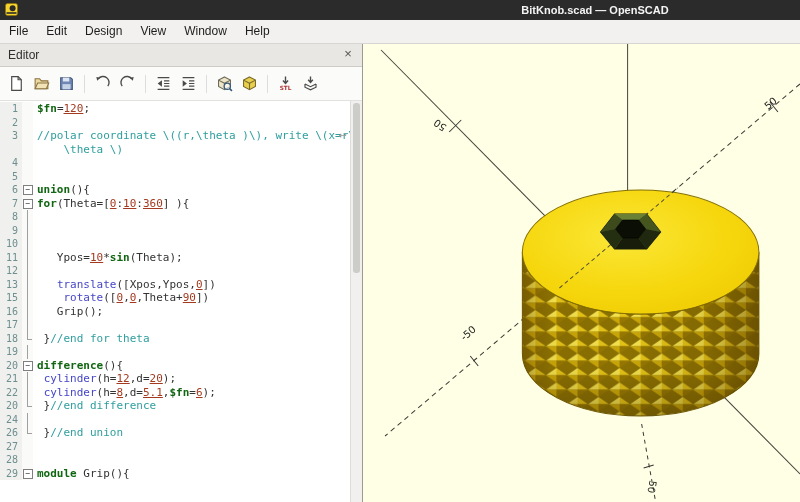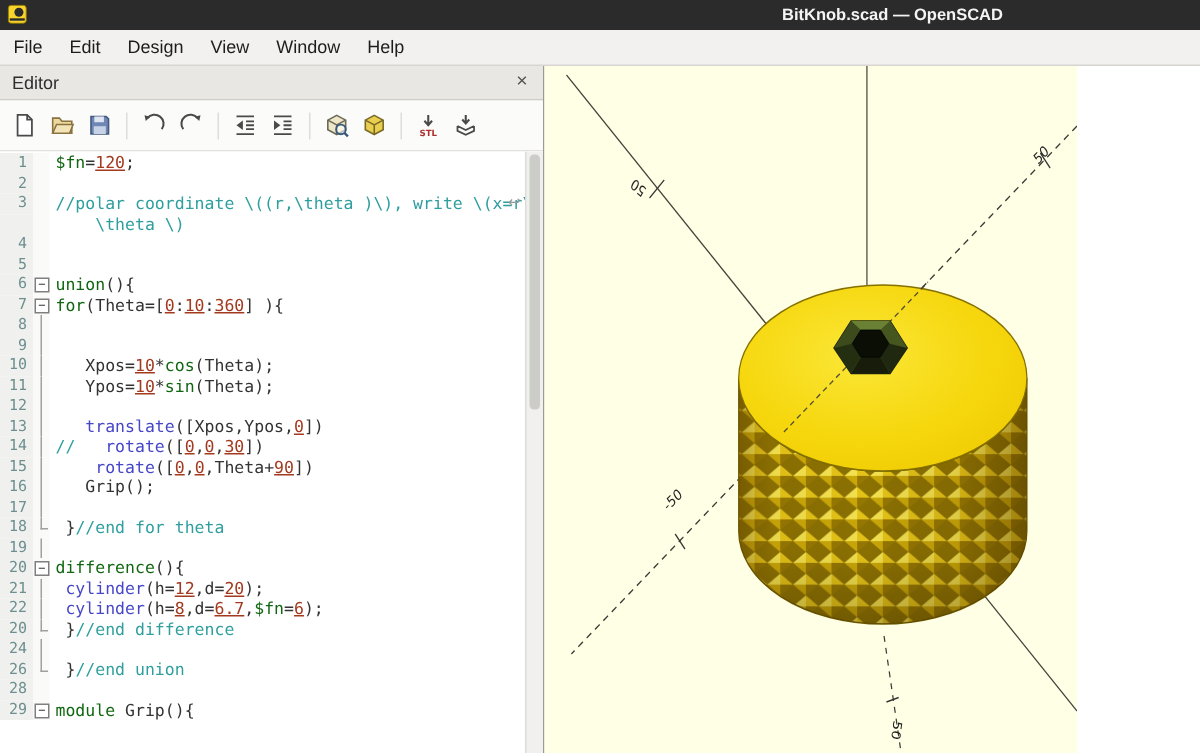--- a/index.html
+++ b/index.html
@@ -5,39 +5,39 @@
   html,body{margin:0;padding:0;background:#888;}
   .app{position:relative;width:800px;height:502px;overflow:hidden;font-family:"Liberation Sans",sans-serif;background:#fff;user-select:none;}
   
   .titlebar{position:absolute;left:0;top:0;width:800px;height:20px;background:#2b2b2b;color:#fff;}
   .titlebar .appicon{position:absolute;left:5px;top:3px;width:13px;height:13px;}
   .titlebar .wtitle{position:absolute;left:390px;top:0;width:410px;height:20px;line-height:20px;text-align:center;font-size:11px;font-weight:bold;color:#f4f4f4;}
   
   .menubar{position:absolute;left:0;top:20px;width:800px;height:23px;background:#f2f1ef;border-bottom:1px solid #d8d6d2;line-height:23px;font-size:12px;color:#1d1d1d;}
   .mitem{display:inline-block;padding:0 9px;height:23px;cursor:default;}
   
-  .content{position:absolute;left:0;top:44px;width:718px;height:458px;display:flex;}
+  .content{position:absolute;left:0;top:44px;width:800px;height:458px;display:flex;}
   .editor-panel{width:363px;flex:none;display:flex;flex-direction:column;background:#fff;border-right:1px solid #9c9a96;box-sizing:border-box;}
   .panel-header{height:22px;flex:none;background:#e9e7e3;border-bottom:1px solid #cfccc7;display:flex;align-items:center;font-size:12px;color:#2e2e2e;padding:0 6px 0 8px;}
   .panel-header .spacer{flex:1;}
   .close-btn{width:16px;height:16px;line-height:14px;text-align:center;font-size:13px;color:#555;cursor:default;}
   .toolbar{height:33px;flex:none;background:#fbfbfa;border-bottom:1px solid #e2e1de;display:flex;align-items:center;padding-left:5px;gap:2px;}
   .tbtn{width:23px;height:23px;display:flex;align-items:center;justify-content:center;border-radius:2px;}
   .tsep{width:1px;height:18px;background:#ddd;margin:0 4px;flex:none;}
   
   .code-wrap{flex:1;display:flex;overflow:hidden;background:#fff;}
   .code-scroll{flex:1;overflow:hidden;padding-top:1px;font-family:"DejaVu Sans Mono","Liberation Mono",monospace;font-size:11px;}
   .crow{display:flex;height:13.5px;line-height:13.5px;white-space:pre;position:relative;}
   .lnum{width:18px;flex:none;text-align:right;padding-right:4px;background:#f0f0ee;color:#6d8f8f;font-size:10px;}
   .fold{width:11px;flex:none;position:relative;background:#fafaf8;}
   .f-line::before{content:"";position:absolute;left:5px;top:0;bottom:0;border-left:1px solid #a0a0a0;}
   .f-end::before{content:"";position:absolute;left:5px;top:0;height:7px;width:4px;border-left:1px solid #a0a0a0;border-bottom:1px solid #a0a0a0;}
   .fbox{position:absolute;left:1px;top:2px;width:8px;height:8px;border:1px solid #7f7f7f;background:#fff;font-size:8px;line-height:7px;text-align:center;color:#333;}
   .ltext{padding-left:4px;color:#333;}
-  .ltext .kw{color:#116611;}
+  .ltext .kw{color:#116611;font-weight:bold;}
   .ltext .fn{color:#4646c8;}
   .ltext .num{color:#a33a1f;text-decoration:underline;}
   .ltext .cmt{color:#2f9e9e;}
   .wrapmark{position:absolute;right:3px;top:0;color:#999;font-family:"DejaVu Sans",sans-serif;font-size:10px;}
   .vscrollbar{width:11px;flex:none;background:#f1f0ee;border-left:1px solid #dddcd9;position:relative;}
   .vthumb{position:absolute;left:2px;top:2px;width:7px;height:170px;background:#ccccc8;border-radius:3px;}
   
   .viewport{flex:1;position:relative;background:#FFFFE5;}
   .viewport svg{display:block;width:100%;height:100%;}
 </style>
@@ -147,36 +147,36 @@
             <div class="crow"><span class="lnum">1</span><span class="fold"></span><span class="ltext"><span class="kw">$fn</span><span>=</span><span class="num">120</span><span>;</span></span></div>
             <div class="crow"><span class="lnum">2</span><span class="fold"></span><span class="ltext"></span></div>
             <div class="crow"><span class="lnum">3</span><span class="fold"></span><span class="ltext"><span class="cmt">//polar coordinate \((r,\theta )\), write \(x=r\cos \theta \) and \(y=r\sin</span></span><span class="wrapmark">↩</span></div>
             <div class="crow"><span class="lnum"></span><span class="fold"></span><span class="ltext"><span class="cmt">    \theta \)</span></span></div>
             <div class="crow"><span class="lnum">4</span><span class="fold"></span><span class="ltext"></span></div>
             <div class="crow"><span class="lnum">5</span><span class="fold"></span><span class="ltext"></span></div>
             <div class="crow"><span class="lnum">6</span><span class="fold"><span class="fbox">−</span></span><span class="ltext"><span class="kw">union</span><span>(){</span></span></div>
             <div class="crow"><span class="lnum">7</span><span class="fold"><span class="fbox">−</span></span><span class="ltext"><span class="kw">for</span><span>(Theta=[</span><span class="num">0</span><span>:</span><span class="num">10</span><span>:</span><span class="num">360</span><span>] ){</span></span></div>
             <div class="crow"><span class="lnum">8</span><span class="fold f-line"></span><span class="ltext"></span></div>
             <div class="crow"><span class="lnum">9</span><span class="fold f-line"></span><span class="ltext"></span></div>
-            <div class="crow"><span class="lnum">10</span><span class="fold f-line"></span><span class="ltext"><span>   Xpos=</span><span class="num">10</span><span>*</span><span class="kw">cos</span><span>(Theta);</span></span></div>
+            <div class="crow"><span class="lnum">10</span><span class="fold f-line"></span></div>
             <div class="crow"><span class="lnum">11</span><span class="fold f-line"></span><span class="ltext"><span>   Ypos=</span><span class="num">10</span><span>*</span><span class="kw">sin</span><span>(Theta);</span></span></div>
             <div class="crow"><span class="lnum">12</span><span class="fold f-line"></span><span class="ltext"></span></div>
             <div class="crow"><span class="lnum">13</span><span class="fold f-line"></span><span class="ltext"><span>   </span><span class="fn">translate</span><span>([Xpos,Ypos,</span><span class="num">0</span><span>])</span></span></div>
-            <div class="crow"><span class="lnum">14</span><span class="fold f-line"></span><span class="ltext"><span class="cmt">//</span><span>   </span><span class="fn">rotate</span><span>([</span><span class="num">0</span><span>,</span><span class="num">0</span><span>,</span><span class="num">30</span><span>])</span></span></div>
             <div class="crow"><span class="lnum">15</span><span class="fold f-line"></span><span class="ltext"><span>    </span><span class="fn">rotate</span><span>([</span><span class="num">0</span><span>,</span><span class="num">0</span><span>,Theta+</span><span class="num">90</span><span>])</span></span></div>
             <div class="crow"><span class="lnum">16</span><span class="fold f-line"></span><span class="ltext"><span>   Grip();</span></span></div>
             <div class="crow"><span class="lnum">17</span><span class="fold f-line"></span><span class="ltext"></span></div>
             <div class="crow"><span class="lnum">18</span><span class="fold f-end"></span><span class="ltext"><span> }</span><span class="cmt">//end for theta</span></span></div>
             <div class="crow"><span class="lnum">19</span><span class="fold f-line"></span><span class="ltext"></span></div>
             <div class="crow"><span class="lnum">20</span><span class="fold"><span class="fbox">−</span></span><span class="ltext"><span class="kw">difference</span><span>(){</span></span></div>
             <div class="crow"><span class="lnum">21</span><span class="fold f-line"></span><span class="ltext"><span> </span><span class="fn">cylinder</span><span>(h=</span><span class="num">12</span><span>,d=</span><span class="num">20</span><span>);</span></span></div>
-            <div class="crow"><span class="lnum">22</span><span class="fold f-line"></span><span class="ltext"><span> </span><span class="fn">cylinder</span><span>(h=</span><span class="num">8</span><span>,d=</span><span class="num">6.7</span><span>,</span><span class="kw">$fn</span><span>=</span><span class="num">6</span><span>);</span></span></div>
+            <div class="crow"><span class="lnum">22</span><span class="fold f-line"></span><span class="ltext"><span> </span><span class="fn">cylinder</span><span>(h=</span><span class="num">8</span><span>,d=</span><span class="num">5.1</span><span>,</span><span class="kw">$fn</span><span>=</span><span class="num">6</span><span>);</span></span></div>
             <div class="crow"><span class="lnum">20</span><span class="fold f-end"></span><span class="ltext"><span> }</span><span class="cmt">//end difference</span></span></div>
             <div class="crow"><span class="lnum">24</span><span class="fold f-line"></span><span class="ltext"></span></div>
             <div class="crow"><span class="lnum">26</span><span class="fold f-end"></span><span class="ltext"><span> }</span><span class="cmt">//end union</span></span></div>
+            <div class="crow"><span class="lnum">27</span><span class="fold"></span><span class="ltext"></span></div>
             <div class="crow"><span class="lnum">28</span><span class="fold"></span><span class="ltext"></span></div>
             <div class="crow"><span class="lnum">29</span><span class="fold"><span class="fbox">−</span></span><span class="ltext"><span class="kw">module</span><span> Grip(){</span></span></div>
           </div>
         <div class="vscrollbar">
             <div class="vthumb"></div>
           </div>
       </div>
     </div>
 
     <div class="viewport">

